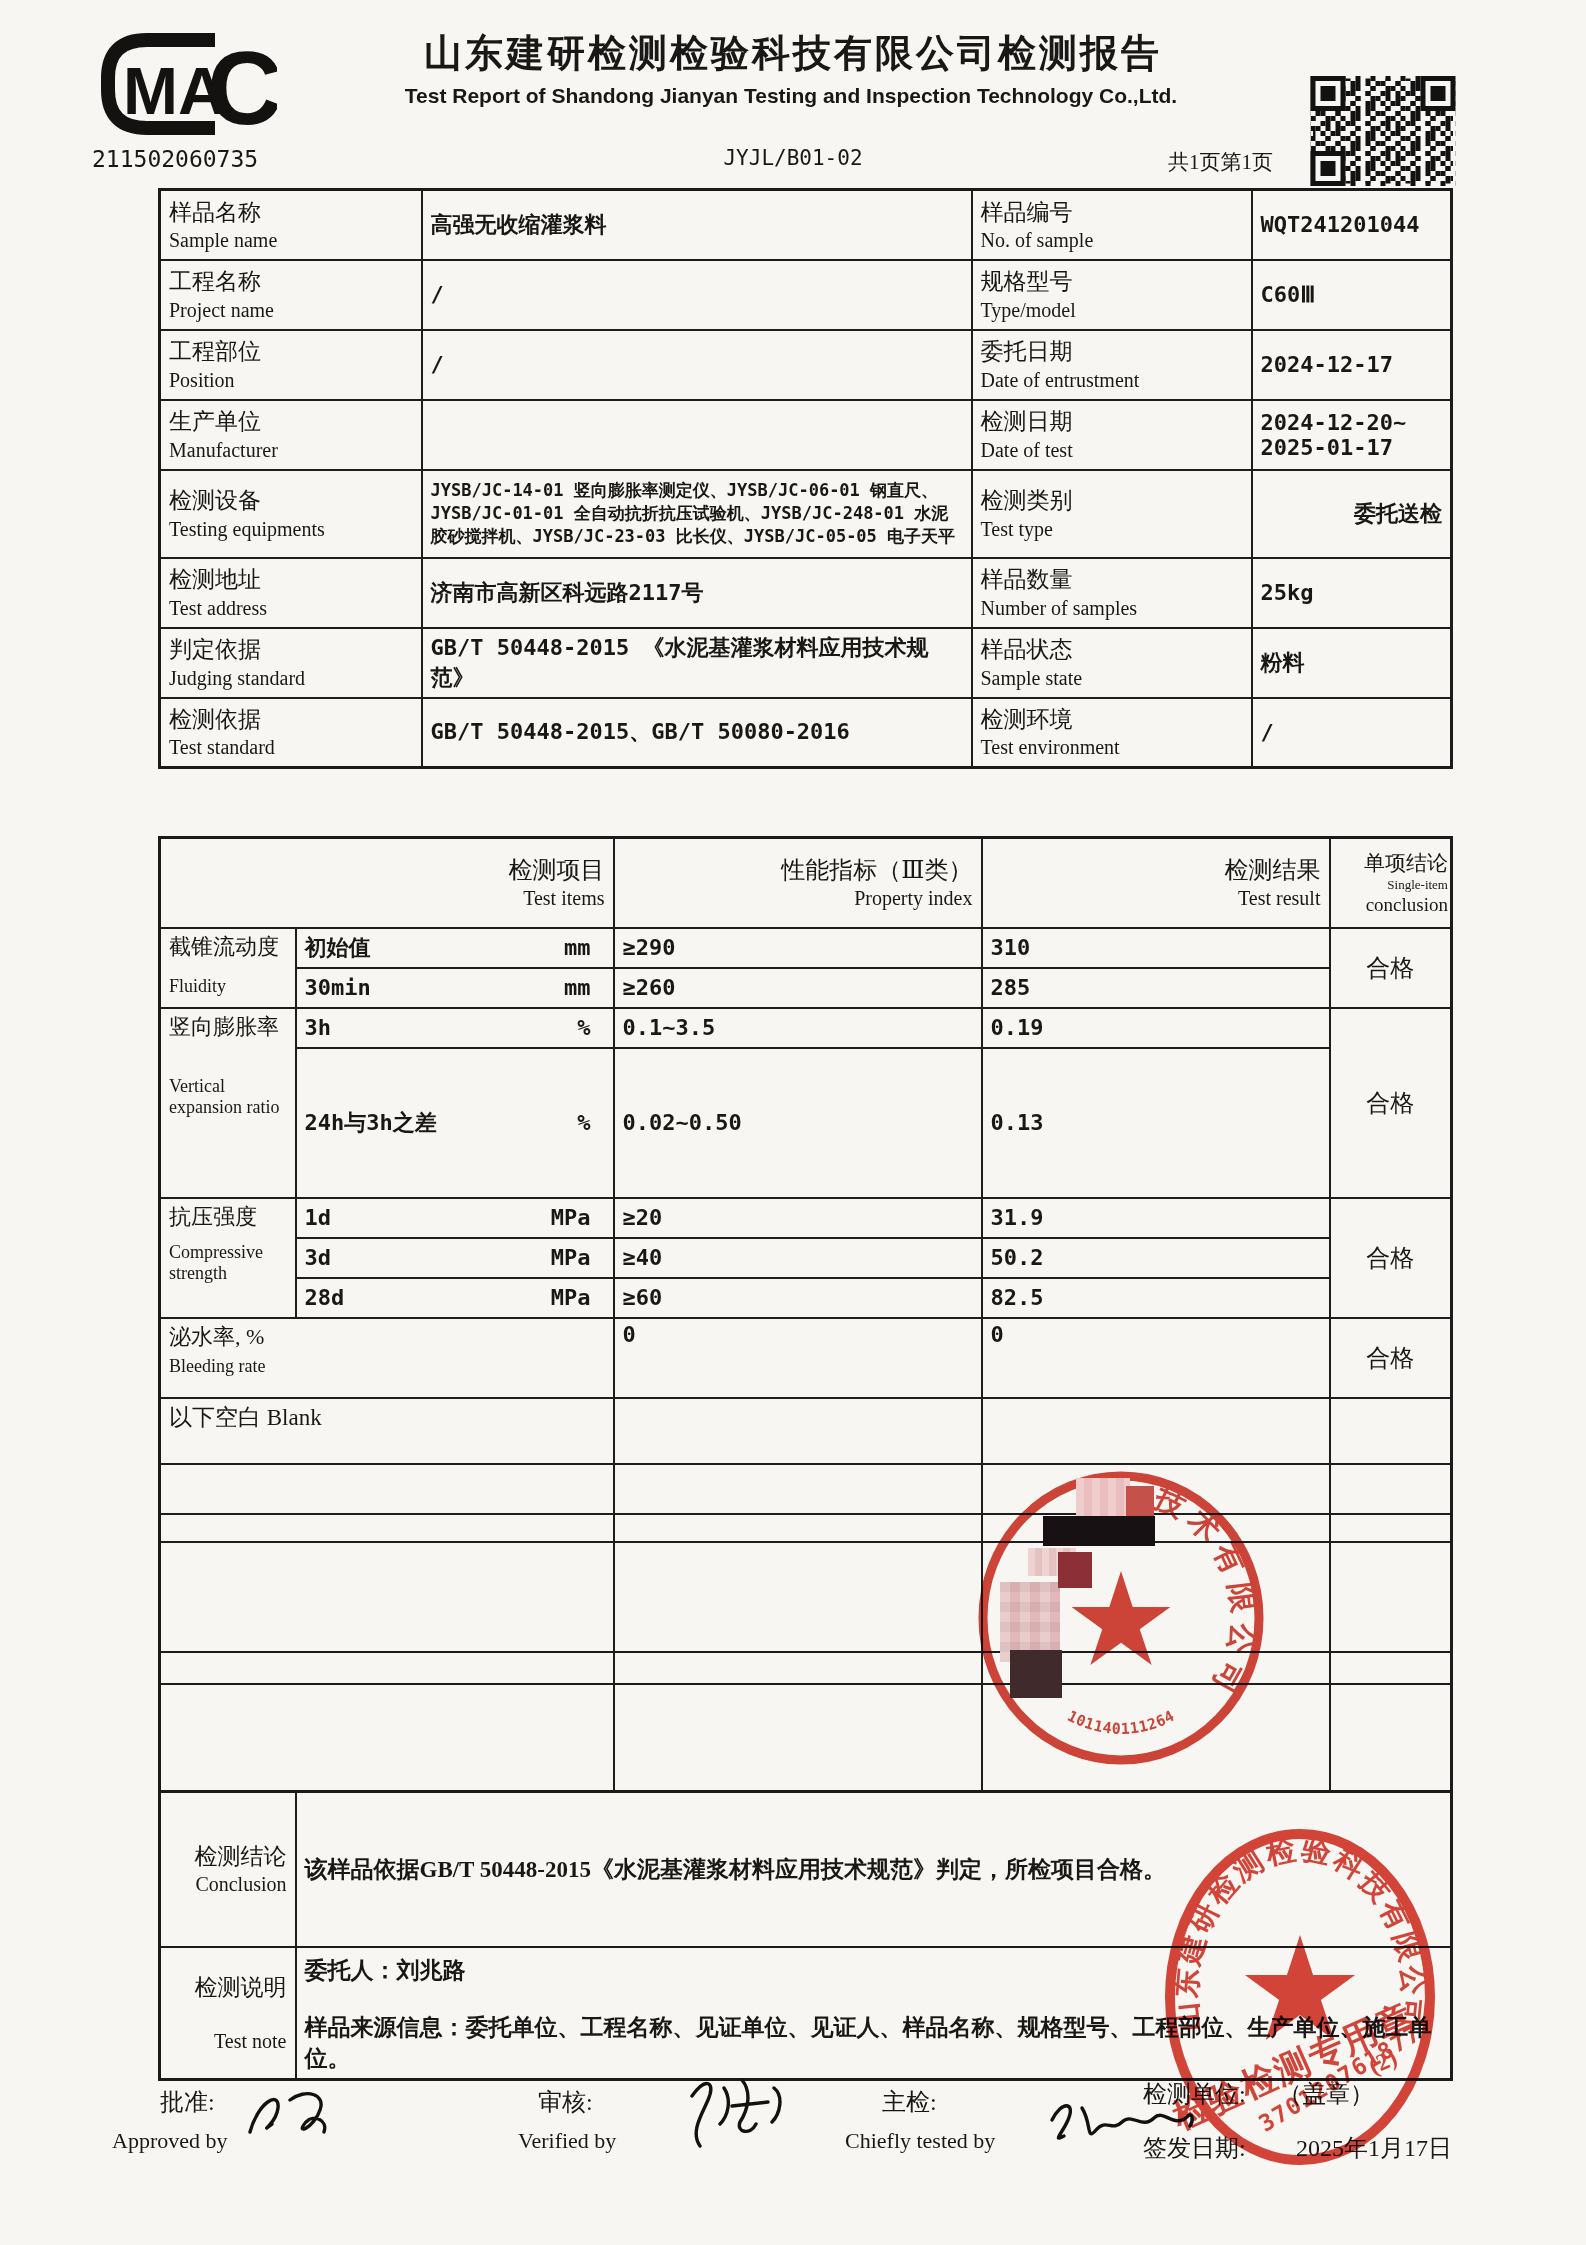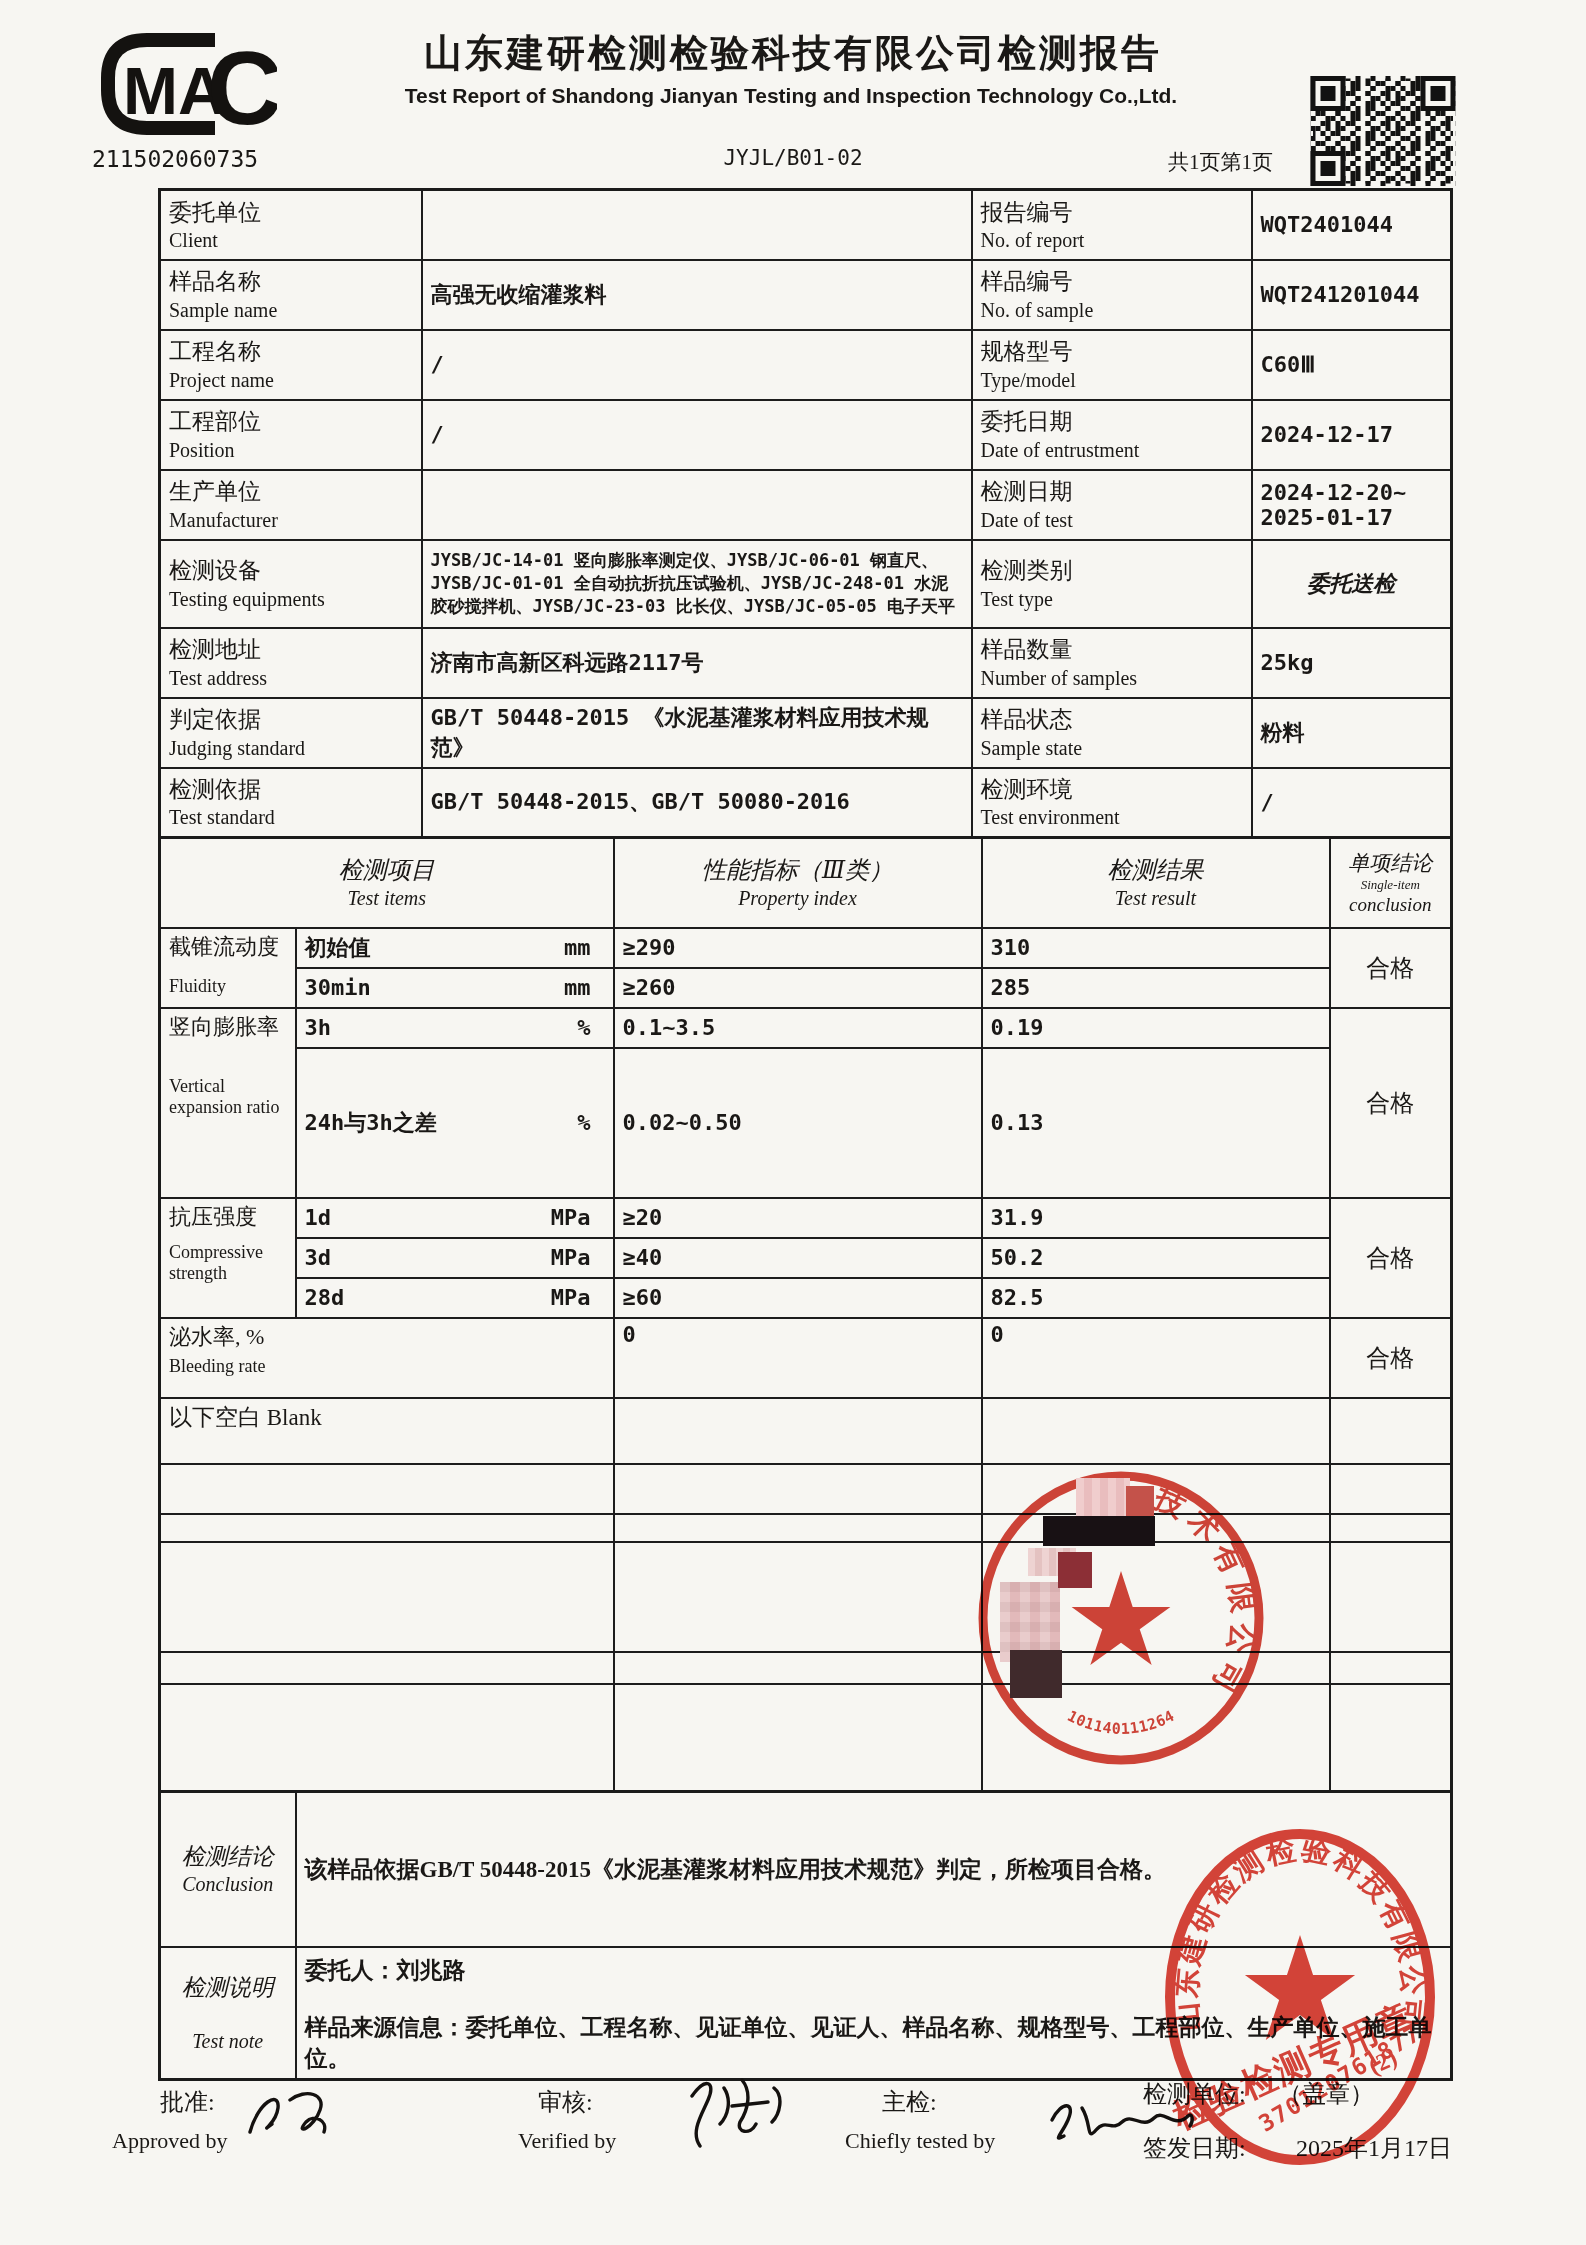--- a/index.html
+++ b/index.html
@@ -16,21 +16,21 @@
   .form-code{left:0;right:0;top:146px;text-align:center;font-size:21px;font-family:"DejaVu Sans Mono",monospace;}
   .page-note{left:1168px;top:148px;font-size:21px;}
   .cma-num{left:92px;top:146px;width:186px;text-align:left;font-size:23px;font-family:"DejaVu Sans Mono",monospace;}
   
   table.doc{border-collapse:collapse;table-layout:fixed;border:3px solid #1b1b1b;background:transparent;}
   table.doc td{border:2.5px solid #1d1d1d;padding:3px 8px;vertical-align:middle;overflow:hidden;}
   .cn{font-size:23px;line-height:1.35;}
   .en{font-size:20px;line-height:1.25;}
   .val{font-family:"DejaVu Sans Mono","Liberation Serif",monospace;font-size:22px;font-weight:600;}
   .val-sm{font-family:"DejaVu Sans Mono","Liberation Serif",monospace;font-size:17px;font-weight:600;line-height:1.35;}
-  .ctr{text-align:center;font-style:italic;}
+  .ctr{text-align:right;}
   .vtop{vertical-align:top !important;}
   .hdr .cn{font-size:24px;}
   .item-flex{display:flex;justify-content:space-between;align-items:center;padding-right:14px;
              font-family:"DejaVu Sans Mono","Liberation Serif",monospace;font-size:22px;font-weight:600;}
   .grp-cn{font-size:22px;}
   .grp-en{font-size:18px;line-height:1.2;}
   .pass{font-size:24px;text-align:center;}
   
   .f-cjk{font-size:24px;}
   .f-en{font-size:22px;}
@@ -87,32 +87,20 @@
   <table class="doc abs" style="left:158px;top:188px;width:1292px;">
     <colgroup>
         <col style="width:262px">
         <col style="width:550px">
         <col style="width:280px">
         <col style="width:200px">
       </colgroup>
     <tbody>
       <tr style="height:70px">
         <td>
-            <div class="cn">委托单位</div>
-            <div class="en">Client</div>
-          </td>
-        <td class="val"></td>
-        <td>
-            <div class="cn">报告编号</div>
-            <div class="en">No. of report</div>
-          </td>
-        <td class="val">WQT2401044</td>
-      </tr>
-      <tr style="height:70px">
-        <td>
             <div class="cn">样品名称</div>
             <div class="en">Sample name</div>
           </td>
         <td class="val">高强无收缩灌浆料</td>
         <td>
             <div class="cn">样品编号</div>
             <div class="en">No. of sample</div>
           </td>
         <td class="val">WQT241201044</td>
       </tr>

